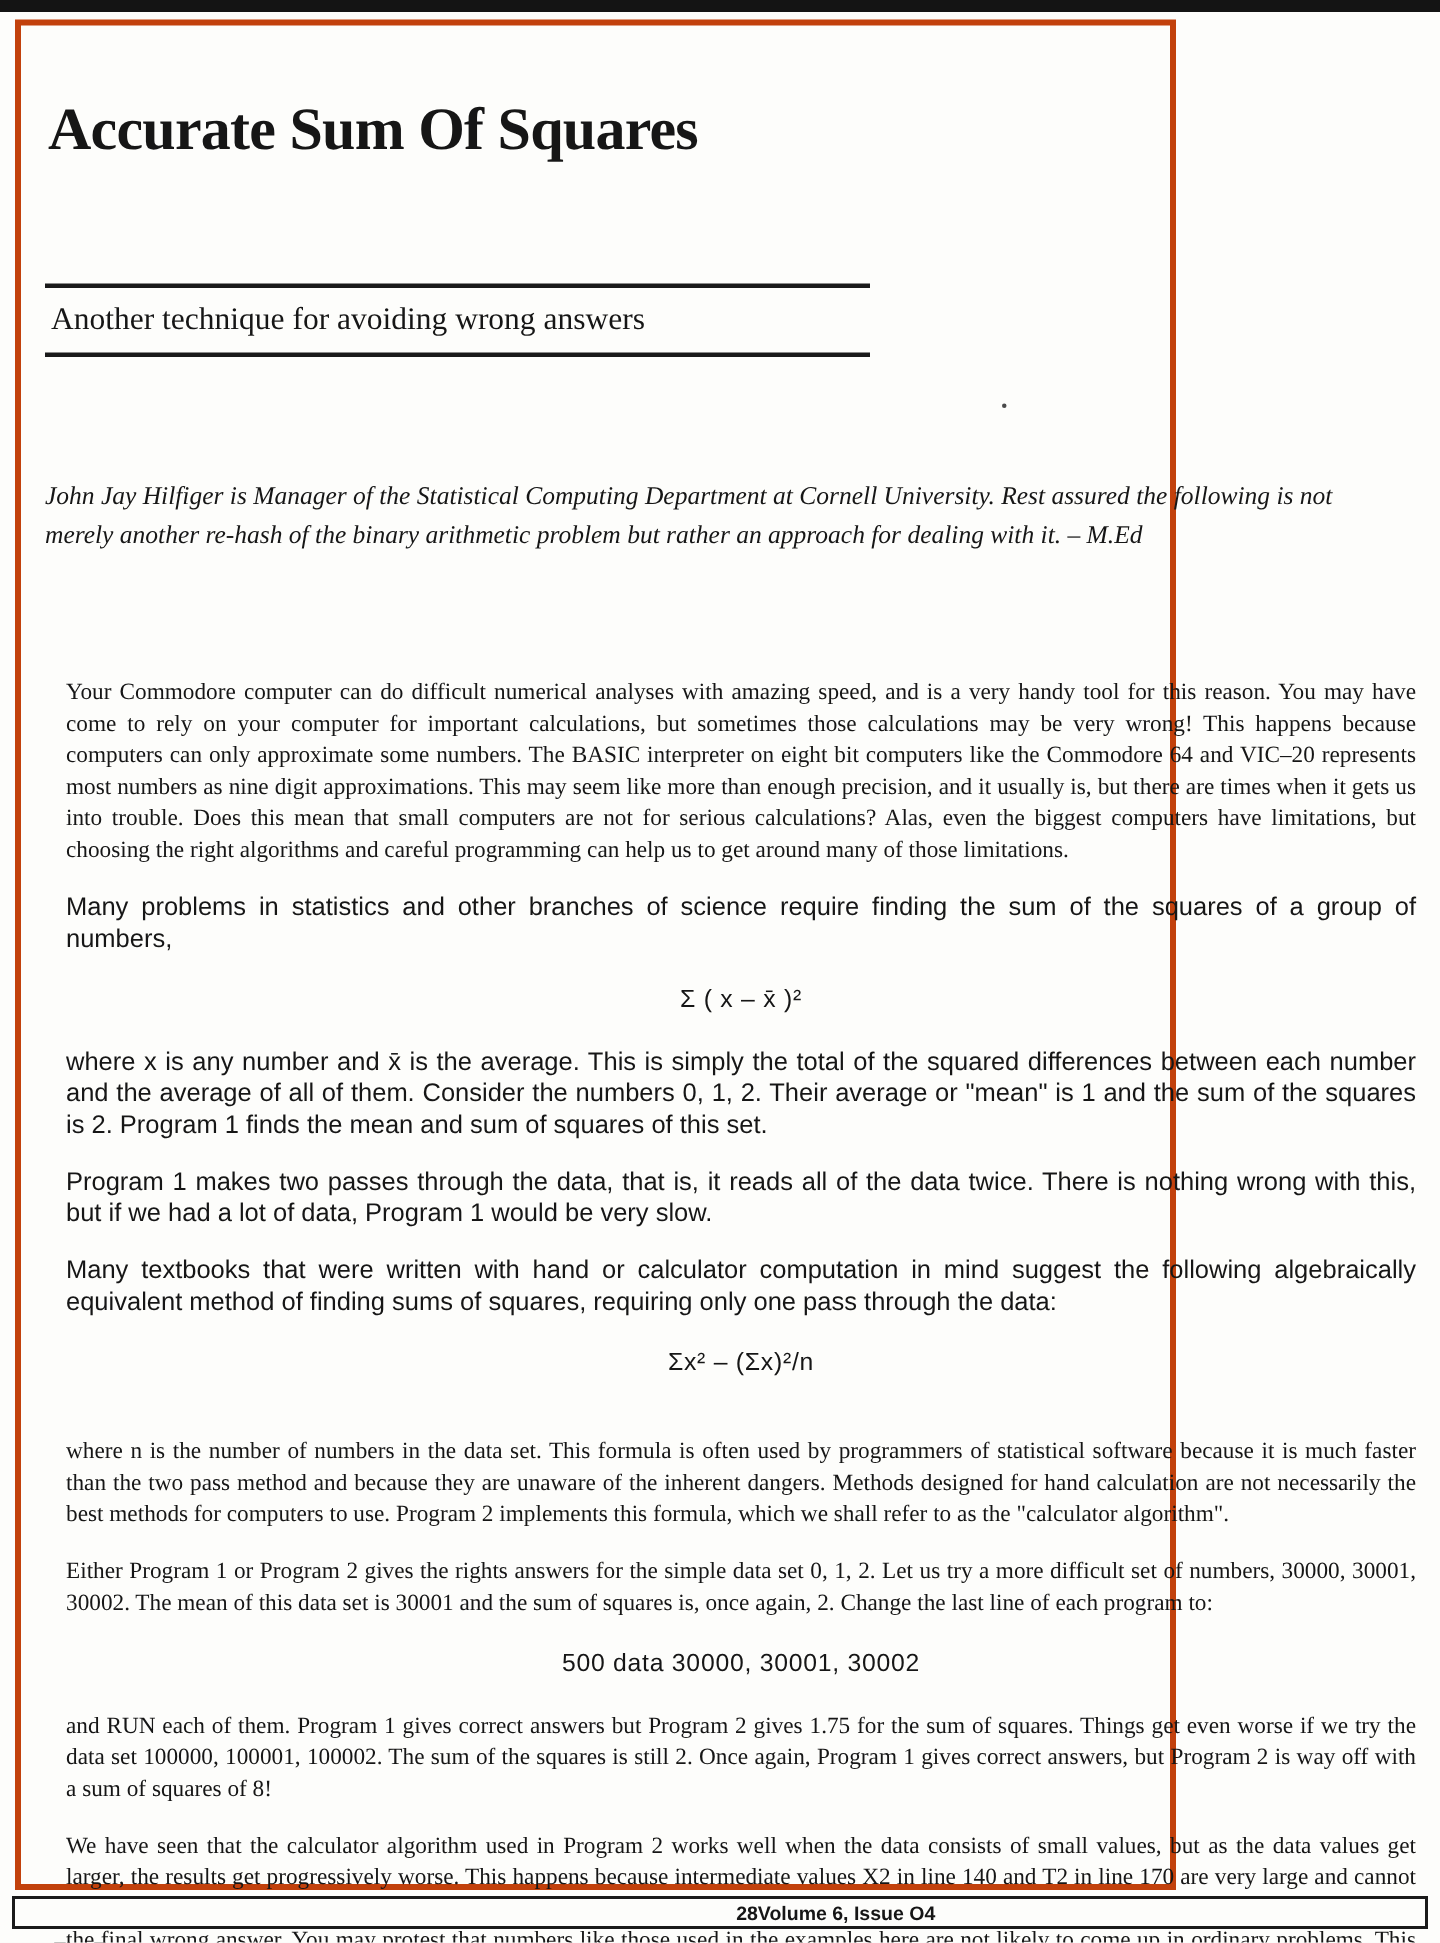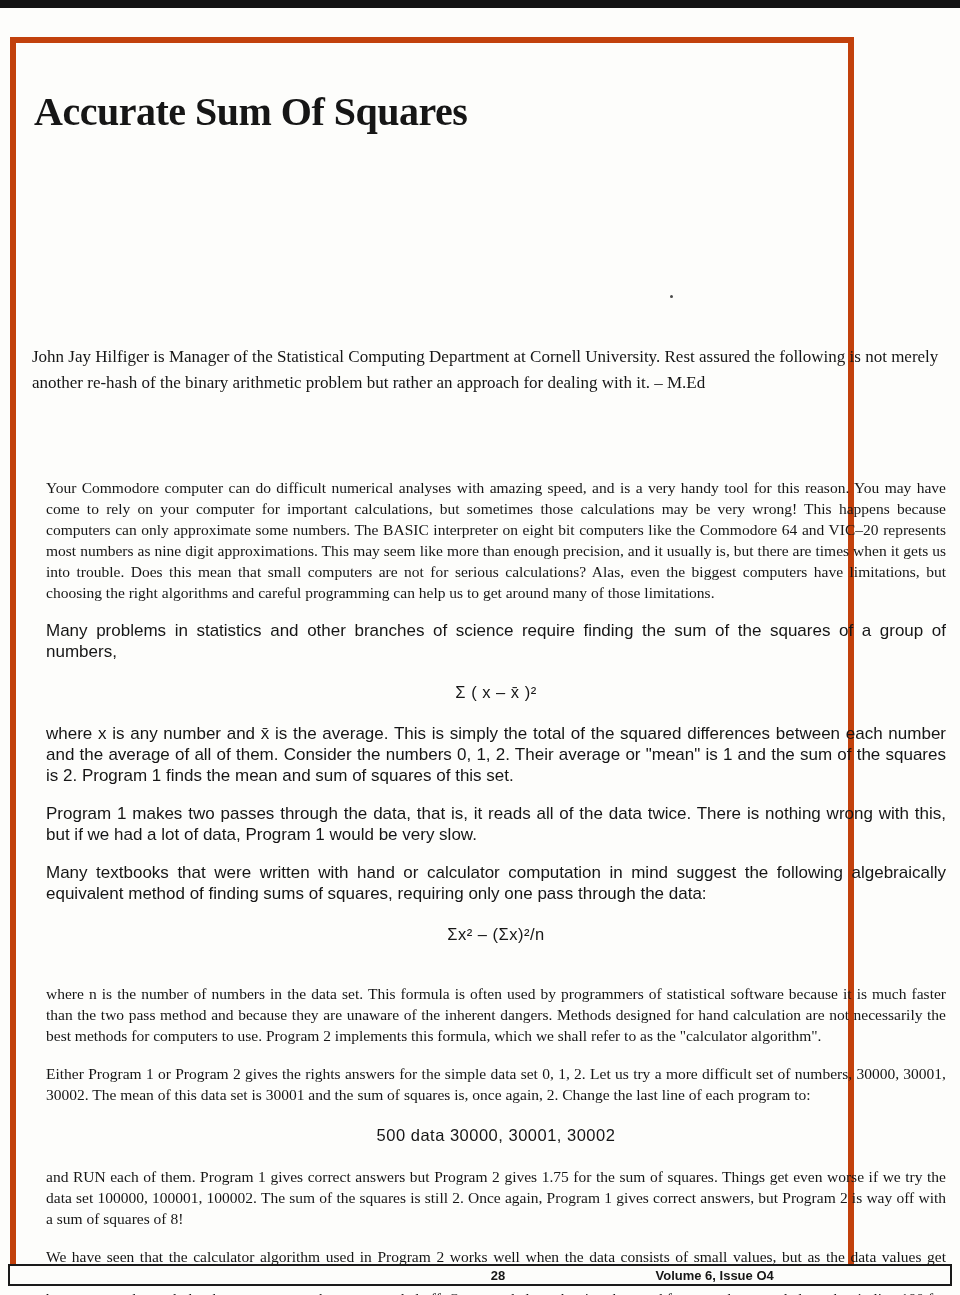--- a/index.html
+++ b/index.html
@@ -10,22 +10,22 @@
   }
   .page {
     position:relative; width:960px; height:1295px;
     background:#fdfdfb; color:#161616; overflow:hidden;
   }
   .top-bar {
     position:absolute; top:0; left:0; width:960px; height:8px;
     background:#141414;
   }
   .frame {
-    position:absolute; top:13px; left:10px; width:844px; height:1247px;
-    box-sizing:border-box; border:6px solid #c2410c; background:#fdfdfb;margin-top:24px;
+    position:absolute; top:13px; left:10px; width:774px; height:1247px;
+    box-sizing:border-box; border:4px solid #c2410c; background:#fdfdfb;
   }
   .title {
     position:absolute; left:18px; top:18px;
     font-size:40px; font-weight:bold; letter-spacing:-0.5px;
     font-family:"Liberation Serif", serif;
   }
   .author-block {
     position:absolute; right:22px; top:16px; text-align:right;
     font-size:34px; font-weight:bold; line-height:44px;
     font-family:"Liberation Serif", serif;
@@ -34,21 +34,21 @@
     position:absolute; left:16px; top:172px; width:542px;
     border-top:3px solid #1a1a1a; border-bottom:3px solid #1a1a1a;
     padding:8px 4px 10px; font-size:21px;
   }
   .speck {
     position:absolute; left:654px; top:252px; width:3px; height:3px;
     background:#4a4a4a; border-radius:50%;
   }
   .intro {
     position:absolute; left:16px; top:284px; width:908px;
-    font-size:17px; line-height:26px;
+    font-style:italic; font-size:17px; line-height:26px;
   }
   .columns {
     position:absolute; left:30px; top:434px; width:900px;
     display:flex; gap:18px;flex-direction:column;
   }
   .col { flex:1; min-width:0; }
   .para {
     font-size:15.5px; line-height:21px; text-align:justify;
     margin:0 0 17px 0;
   }
@@ -61,34 +61,35 @@
   }
   .footer-bar {
     position:absolute; left:8px; top:1264px; width:944px; height:22px;
     box-sizing:border-box; border:2px solid #1a1a1a;
     display:flex; align-items:center; padding:0 26px;
     font-family:"Liberation Sans", sans-serif; font-weight:bold; font-size:13px;
     background:#fdfdfb;
   }
   .footer-left  { flex:1; text-align:left;margin-top:48px; }
   .footer-center{ flex:0 0 auto; text-align:center;margin-left:36px; }
-  .footer-right { flex:1; text-align:center; }
+  .footer-right { flex:1; text-align:left; }
 </style>
 </head>
 <body>
 
 <div class="page">
 
   <div class="top-bar"></div>
 
   <div class="frame">
 
     <h1 class="title">Accurate Sum Of Squares</h1>
 
 
+    <div class="subtitle-box">Another technique for avoiding wrong answers</div>
 
     <div class="speck"></div>
 
     <p class="intro">John Jay Hilfiger is Manager of the Statistical Computing Department at Cornell University. Rest assured the following is not merely another re-hash of the binary arithmetic problem but rather an approach for dealing with it. – M.Ed</p>
 
     <div class="columns">
 
       <div class="col">
         <p class="para">Your Commodore computer can do difficult numerical analyses with amazing speed, and is a very handy tool for this reason. You may have come to rely on your computer for important calculations, but sometimes those calculations may be very wrong! This happens because computers can only approximate some numbers. The BASIC interpreter on eight bit computers like the Commodore 64 and VIC–20 represents most numbers as nine digit approximations. This may seem like more than enough precision, and it usually is, but there are times when it gets us into trouble. Does this mean that small computers are not for serious calculations? Alas, even the biggest computers have limitations, but choosing the right algorithms and careful programming can help us to get around many of those limitations.</p>
         <p class="para sans">Many problems in statistics and other branches of science require finding the sum of the squares of a group of numbers,</p>

